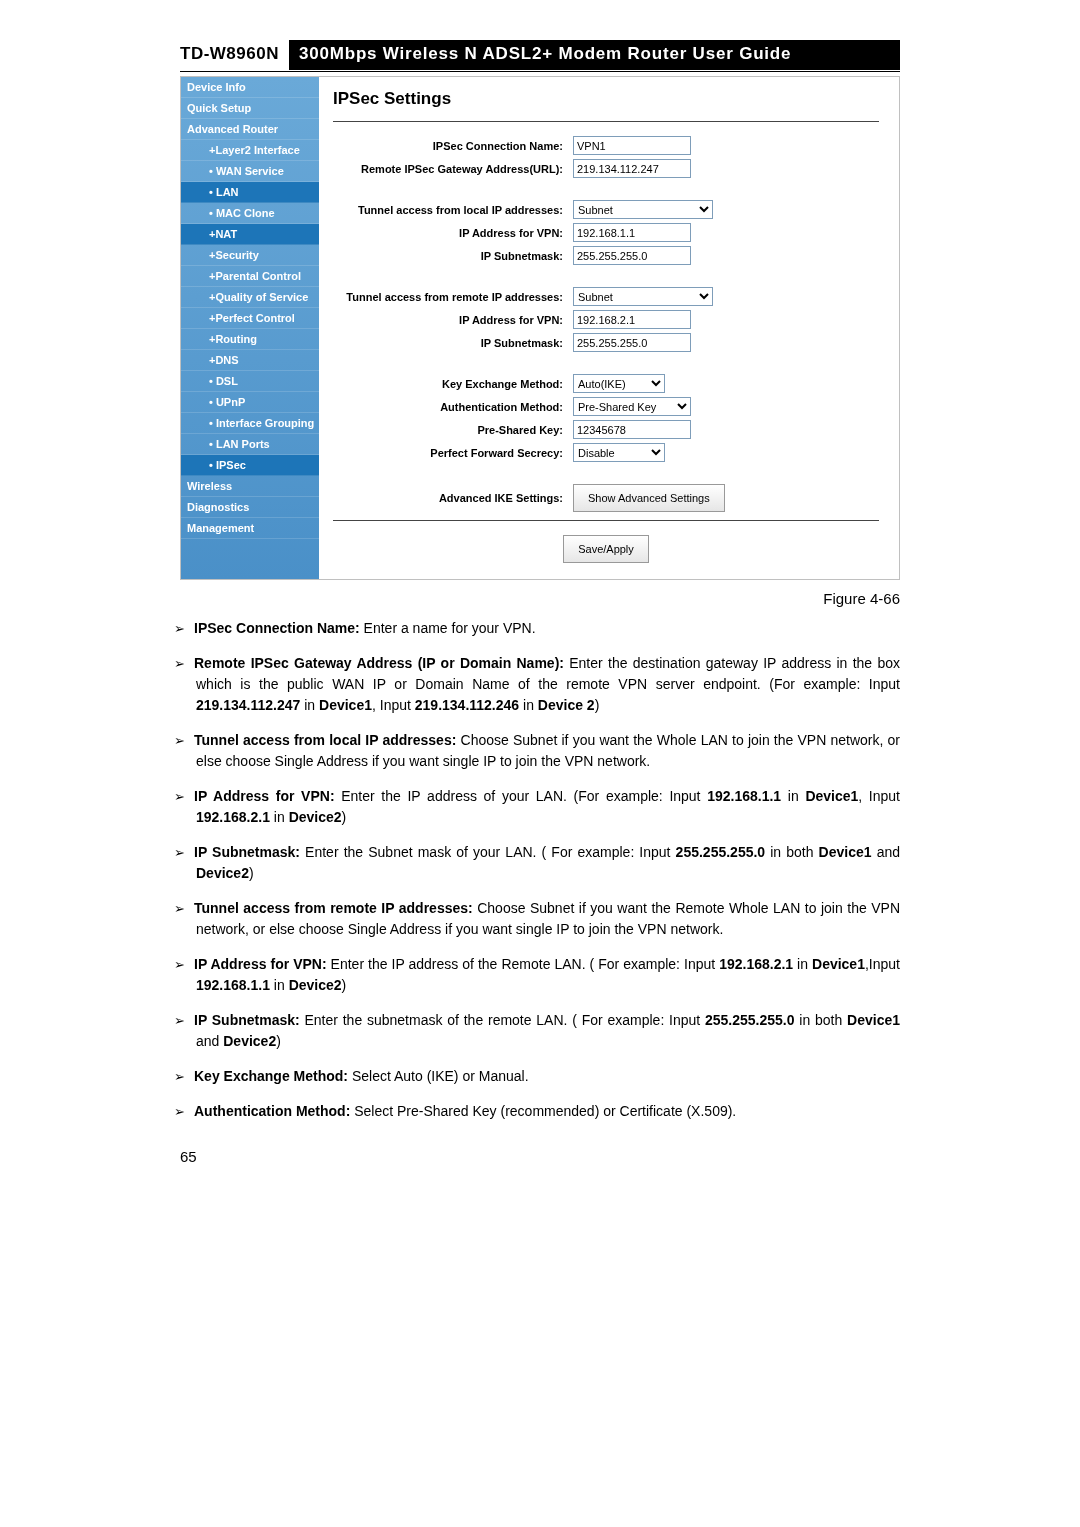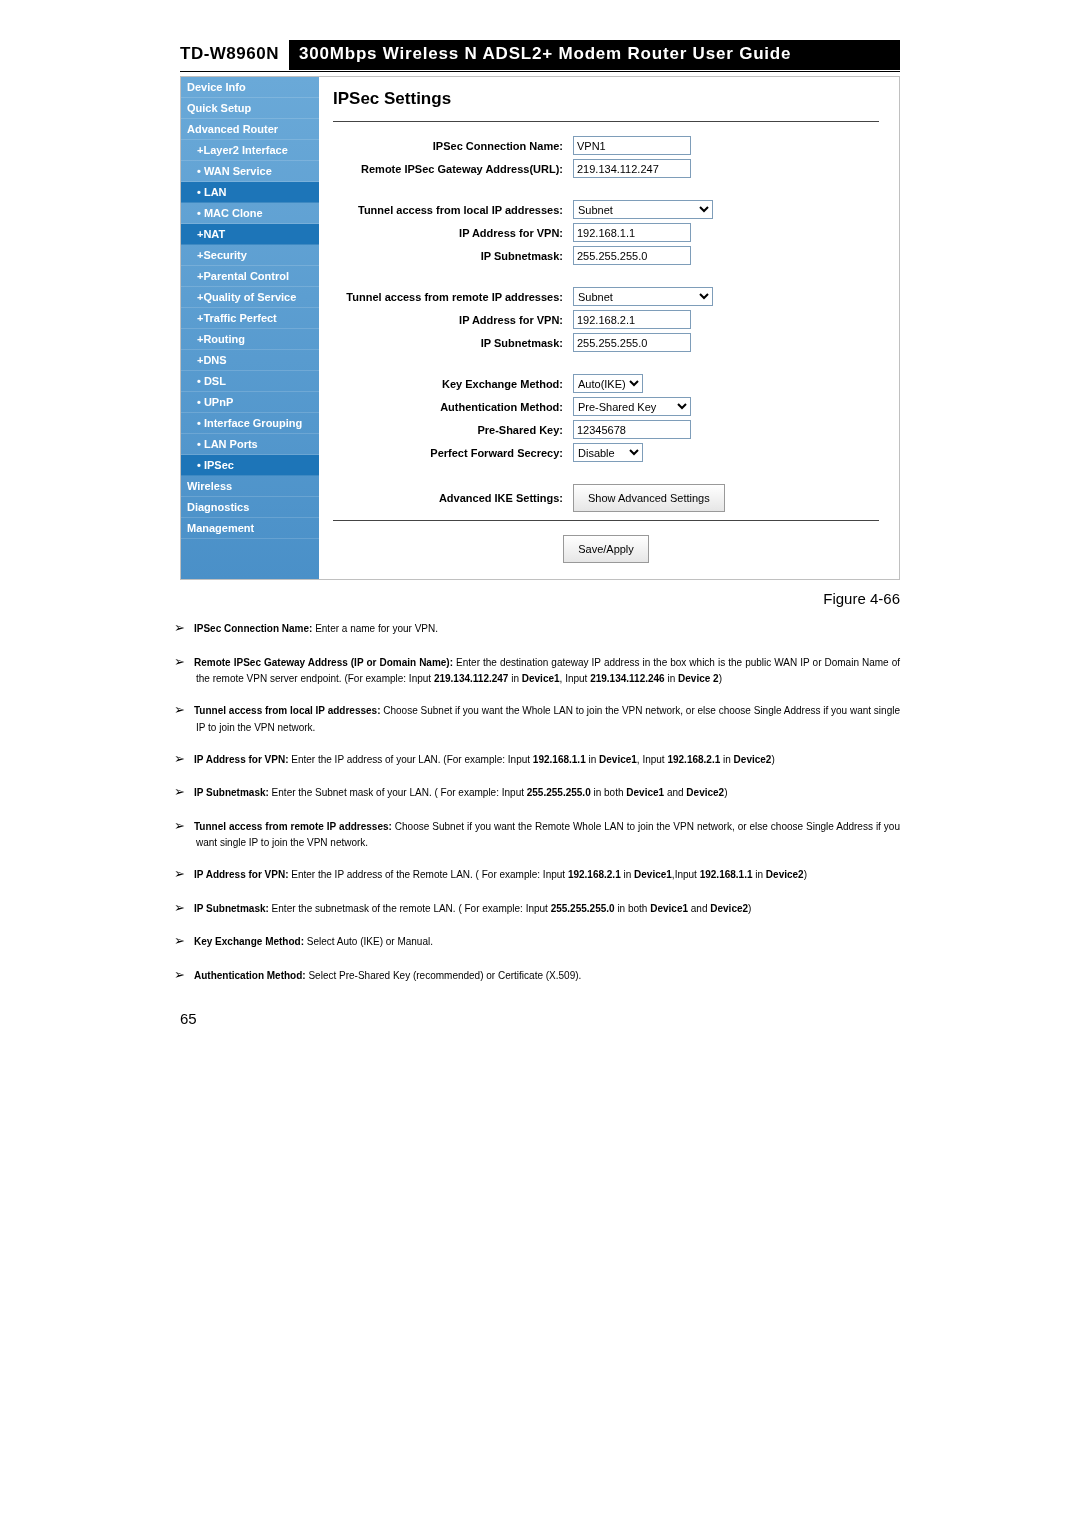--- a/index.html
+++ b/index.html
@@ -3,35 +3,35 @@
 <meta charset="utf-8">
 <style>
 body{margin:0;background:#fff;font-family:Arial,Helvetica,sans-serif;font-size:14px;color:#000}
 .page{width:900px;margin:0 auto;padding:40px 90px 40px 90px;box-sizing:border-box}
 .hdr{display:flex;align-items:stretch;height:30px;border-bottom:1.5px solid #000;padding-bottom:1px}
 .hdr .model{background:#fff;color:#000;font-weight:bold;font-size:17px;padding:4px 10px 0 0;letter-spacing:.5px}
 .hdr .title{background:#000;color:#fff;font-weight:bold;font-size:17px;flex:1;padding:4px 10px;letter-spacing:.8px}
 .figwrap{margin-top:4px;border:1px solid #c0c0c0;padding:0;display:flex;background:#fff}
 .sidebar{width:138px;background:linear-gradient(#6aa9d8,#4a90c8);color:#fff;font-size:11px;font-weight:bold}
 .sidebar .row{padding:4px 6px;border-bottom:1px solid rgba(255,255,255,.15);white-space:nowrap;cursor:default}
-.sidebar .sub{padding-left:16px}
+.sidebar .sub{padding-left:28px}
 .sidebar .active{background:#1d75b8}
 .content{flex:1;padding:12px 20px 16px 14px}
 .content h2{font-size:17px;font-weight:bold;margin:0 0 12px 0}
 .content hr{border:none;border-top:1px solid #444;margin:8px 0 14px 0}
 .frow{display:flex;align-items:center;margin:4px 0;font-size:11px}
 .frow .lbl{width:230px;text-align:right;font-weight:bold;padding-right:10px}
 .frow input[type=text]{width:110px;height:17px;border:1px solid #7e9db9;font-size:11px;padding:0 3px}
 .frow select{height:19px;border:1px solid #7e9db9;font-size:11px;background:#fff}
 .frow select.w1{width:140px}
-.frow select.w2{width:70px}
+.frow select.w2{width:92px}
 .frow select.w3{width:118px}
 .btn{display:inline-block;border:1px solid #999;background:linear-gradient(#fff,#e6e6e6);font-size:11px;padding:7px 14px;cursor:pointer}
 .figcap{text-align:right;font-size:15px;margin:10px 0 8px 0}
-ul.bullets{list-style:none;padding:0 0 0 4px;margin:11px 0;font-size:10px;line-height:1.5}
+ul.bullets{list-style:none;padding:0 0 0 4px;margin:11px 0;font-size:14px;line-height:1.5}
 ul.bullets li{margin:0 0 14px 12px;text-align:justify}
 ul.bullets li::before{content:"➢";display:inline-block;width:20px;margin-left:-22px;color:#000;font-size:13px}
 .pnum{text-align:left;font-size:15px;margin-top:26px}
 </style>
 </head>
 <body>
 
 <div class="page">
   <div class="hdr">
     <div class="model">TD-W8960N</div>
@@ -44,21 +44,21 @@
         <div class="row ">Quick Setup</div>
         <div class="row ">Advanced Router</div>
         <div class="row sub">+Layer2 Interface</div>
         <div class="row sub">• WAN Service</div>
         <div class="row sub active">• LAN</div>
         <div class="row sub">• MAC Clone</div>
         <div class="row sub active">+NAT</div>
         <div class="row sub">+Security</div>
         <div class="row sub">+Parental Control</div>
         <div class="row sub">+Quality of Service</div>
-        <div class="row sub">+Traffic Perfect</div>
+        <div class="row sub">+Perfect Control</div>
         <div class="row sub">+Routing</div>
         <div class="row sub">+DNS</div>
         <div class="row sub">• DSL</div>
         <div class="row sub">• UPnP</div>
         <div class="row sub">• Interface Grouping</div>
         <div class="row sub">• LAN Ports</div>
         <div class="row sub active">• IPSec</div>
         <div class="row ">Wireless</div>
         <div class="row ">Diagnostics</div>
         <div class="row ">Management</div>

